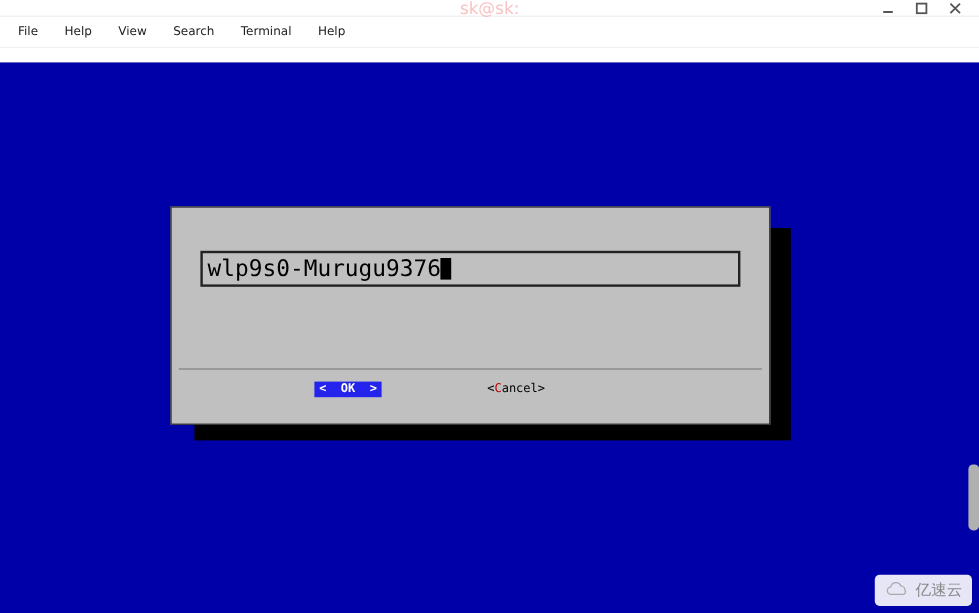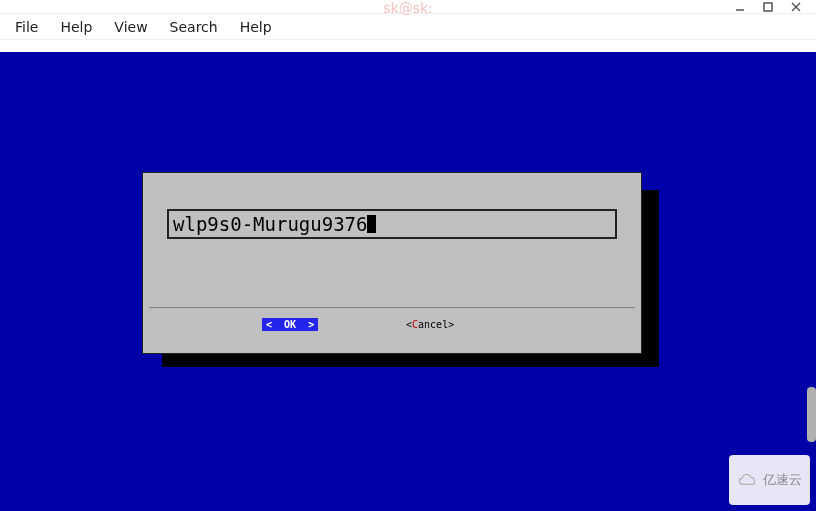--- a/index.html
+++ b/index.html
@@ -48,21 +48,21 @@
       height: 26px;
       display: flex;
       align-items: center;
       padding: 0 6px;
       gap: 4px;
       border-bottom: 1px solid #f0f0f0;
     }
     .menu-item {
       padding: 3px 9px;
       color: #222;
-      font-size: 14px;
+      font-size: 10px;
     }
     .terminal-area {
       position: absolute;
       top: 52px;
       left: 0;
       width: 816px;
       height: 459px;
       background: #0000a8;
     }
     .scrollbar {
@@ -172,24 +172,24 @@
       position: absolute;
       left: 257px;
       color: #000;
     }
     .btn-cancel .hotkey { color: #c00000; }
     .watermark {
       position: absolute;
       right: 6px;
       bottom: 6px;
       display: flex;
-      align-items: flex-end;
+      align-items: flex-start;
       gap: 4px;
       background: rgba(255,255,255,0.9);
-      padding: 16px 8px;
+      padding: 4px 8px;
       border-radius: 4px;
       color: #888;
       font-size: 13px;
     }
     .watermark svg { width: 22px; height: 14px; }
   </style>
 </head>
 <body>
 
 <div class="titlebar">
@@ -212,20 +212,21 @@
         </svg>
     </div>
   </div>
 </div>
 
 <div class="menubar">
   <span class="menu-item">File</span>
   <span class="menu-item">Help</span>
   <span class="menu-item">View</span>
   <span class="menu-item">Search</span>
+  <span class="menu-item">Terminal</span>
   <span class="menu-item">Help</span>
 </div>
 
 <div class="terminal-area">
 
   <div class="dialog-shadow"></div>
 
   <div class="dialog-border">
     <div class="dialog">
       <div class="text-input-wrap">

